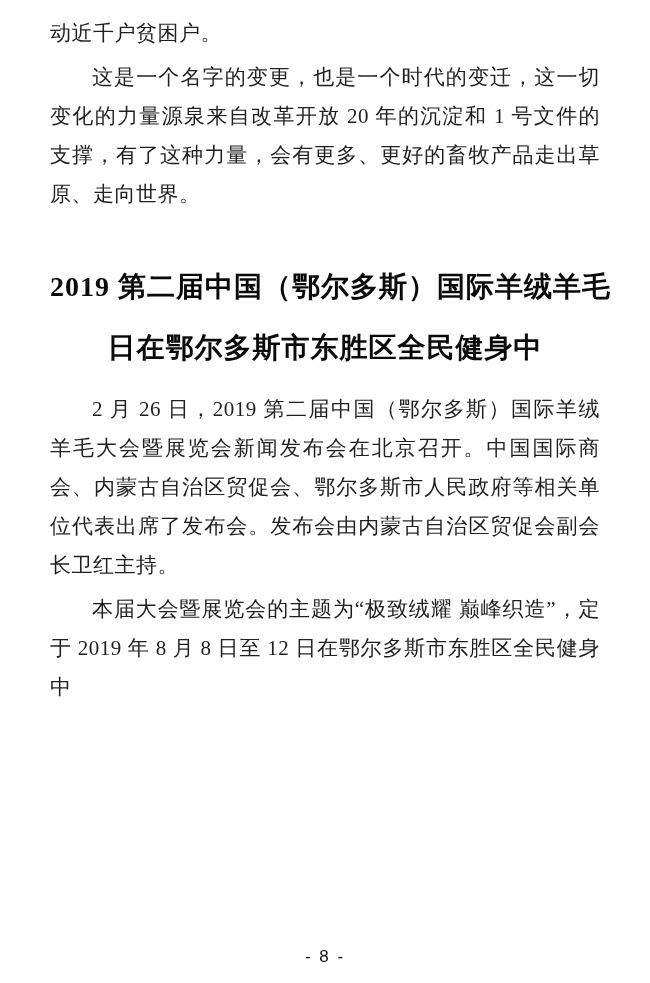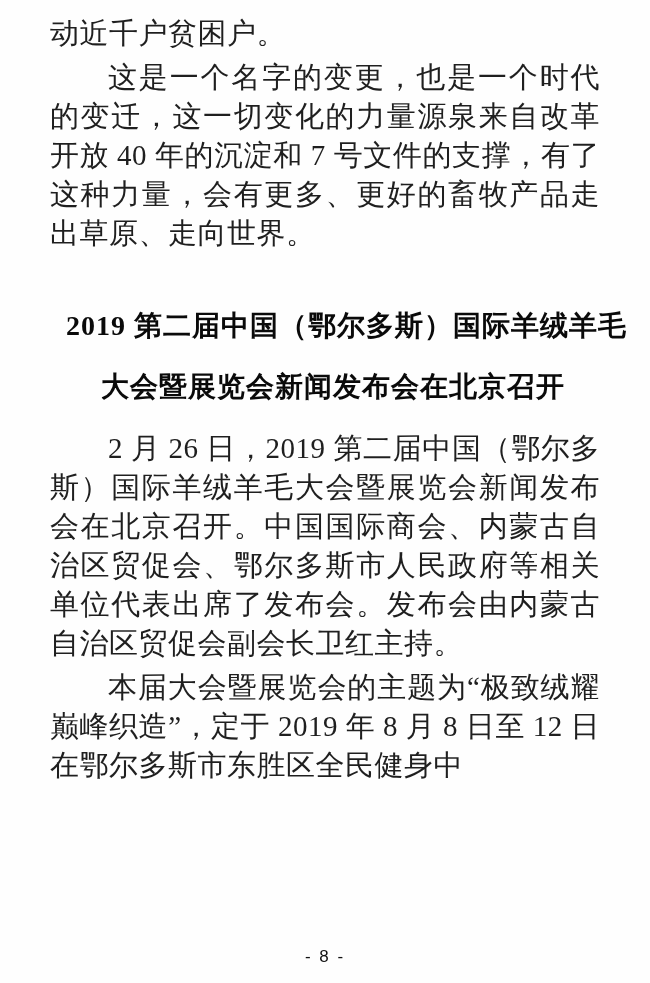--- a/index.html
+++ b/index.html
@@ -13,21 +13,21 @@
     height: 983px;
     margin: 0 auto;
     background: #fefefe;
     box-sizing: border-box;
     padding: 14px 50px 0 50px;
     overflow: hidden;
     font-family: "Liberation Serif", "DejaVu Serif", serif;
     color: #1f1f1f;
   }
   .body-par {
-    font-size: 29px;
+    font-size: 21px;
     line-height: 39px;
     margin: 0 0 5px 0;
     text-align: justify;
     letter-spacing: 0.5px;
   }
   .indent { text-indent: 2em; }
   .no-indent { text-indent: 0; }
   .source {
     float: right;
     text-indent: 0;
@@ -36,21 +36,20 @@
     margin: 42px 0 12px 0;
     text-align: center;
     font-weight: bold;
     color: #0a0a0a;
     font-size: 28px;
     line-height: 61px;
     letter-spacing: 1px;
   }
   .article-title .title-line {
     white-space: nowrap;
-    margin-left: 16px;
   }
   .page-number {
     position: absolute;
     left: 0;
     right: 0;
     bottom: 16px;
     text-align: center;
     font-family: "Liberation Sans", "DejaVu Sans", sans-serif;
     font-size: 17px;
     letter-spacing: 2px;
@@ -60,26 +59,26 @@
 </head>
 <body>
 
 <div class="page">
 
   <p class="body-par no-indent">动近千户贫困户。</p>
 
 
 
   <p class="body-par indent">
-    <span>这是一个名字的变更，也是一个时代的变迁，这一切变化的力量源泉来自改革开放 40 年的沉淀和 7 号文件的支撑，有了这种力量，会有更多、更好的畜牧产品走出草原、走向世界。</span>
+    <span>这是一个名字的变更，也是一个时代的变迁，这一切变化的力量源泉来自改革开放 20 年的沉淀和 1 号文件的支撑，有了这种力量，会有更多、更好的畜牧产品走出草原、走向世界。</span>
   </p>
 
   <div class="article-title">
     <div class="title-line">2019 第二届中国（鄂尔多斯）国际羊绒羊毛</div>
-    <div class="title-line">大会暨展览会新闻发布会在北京召开</div>
+    <div class="title-line">日在鄂尔多斯市东胜区全民健身中</div>
   </div>
 
   <p class="body-par indent">2 月 26 日，2019 第二届中国（鄂尔多斯）国际羊绒羊毛大会暨展览会新闻发布会在北京召开。中国国际商会、内蒙古自治区贸促会、鄂尔多斯市人民政府等相关单位代表出席了发布会。发布会由内蒙古自治区贸促会副会长卫红主持。</p>
 
   <p class="body-par indent">本届大会暨展览会的主题为“极致绒耀 巅峰织造”，定于 2019 年 8 月 8 日至 12 日在鄂尔多斯市东胜区全民健身中</p>
 
   <div class="page-number">- 8 -</div>
 
 </div>
 

